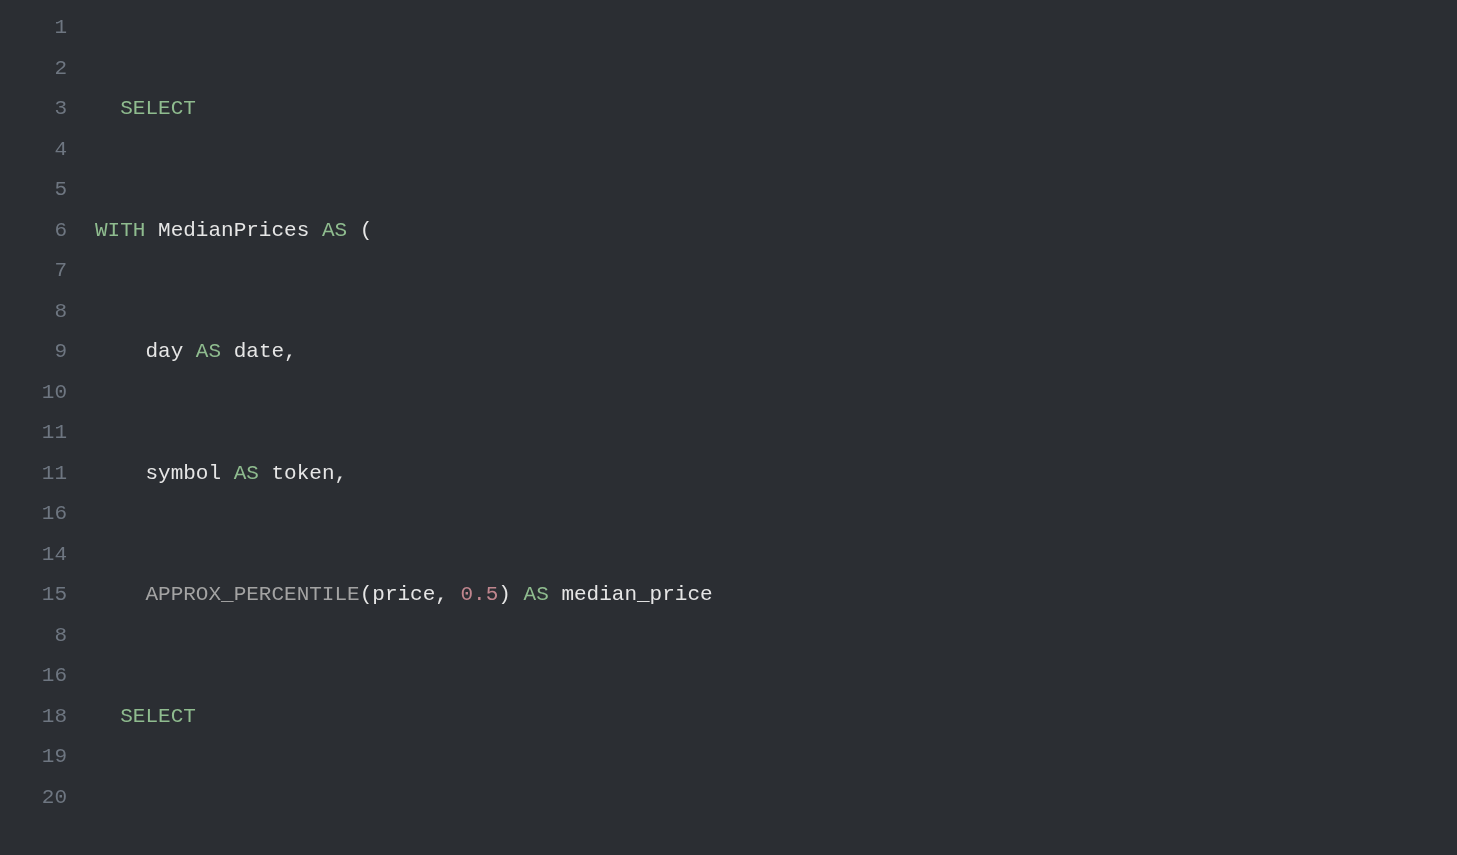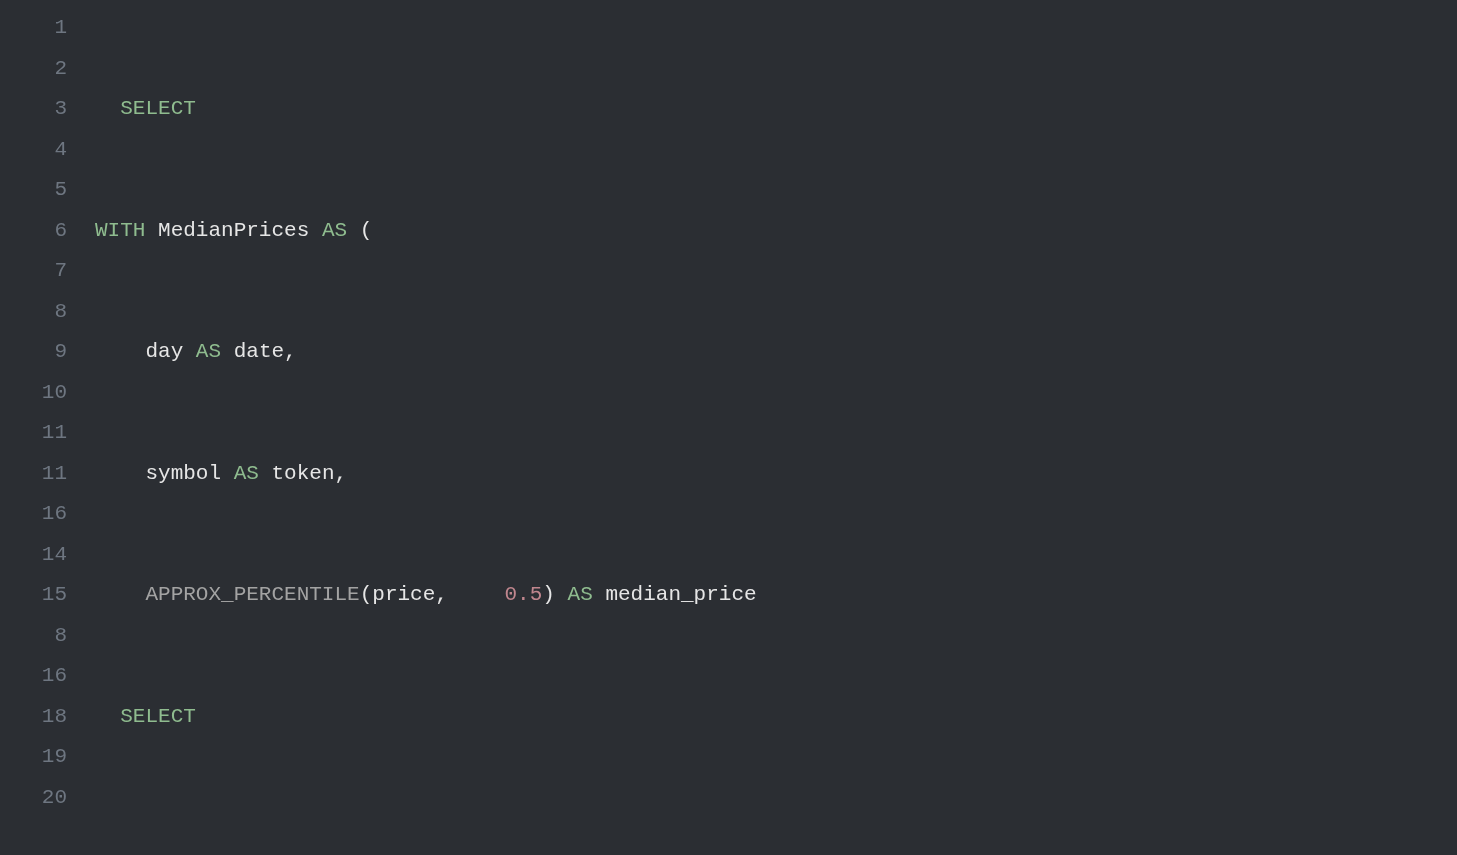--- a/index.html
+++ b/index.html
@@ -58,21 +58,20 @@
     .paren {
       color: #e6e6e6;
     }
     
     .comma {
       color: #e6e6e6;
     }
     
     .num {
       color: #c0868e;
-      margin-left: 44px;
     }
     
     .func {
       color: #a3a3a3;
     }
   </style>
 </head>
 <body>
 
 <div class="editor-container">

